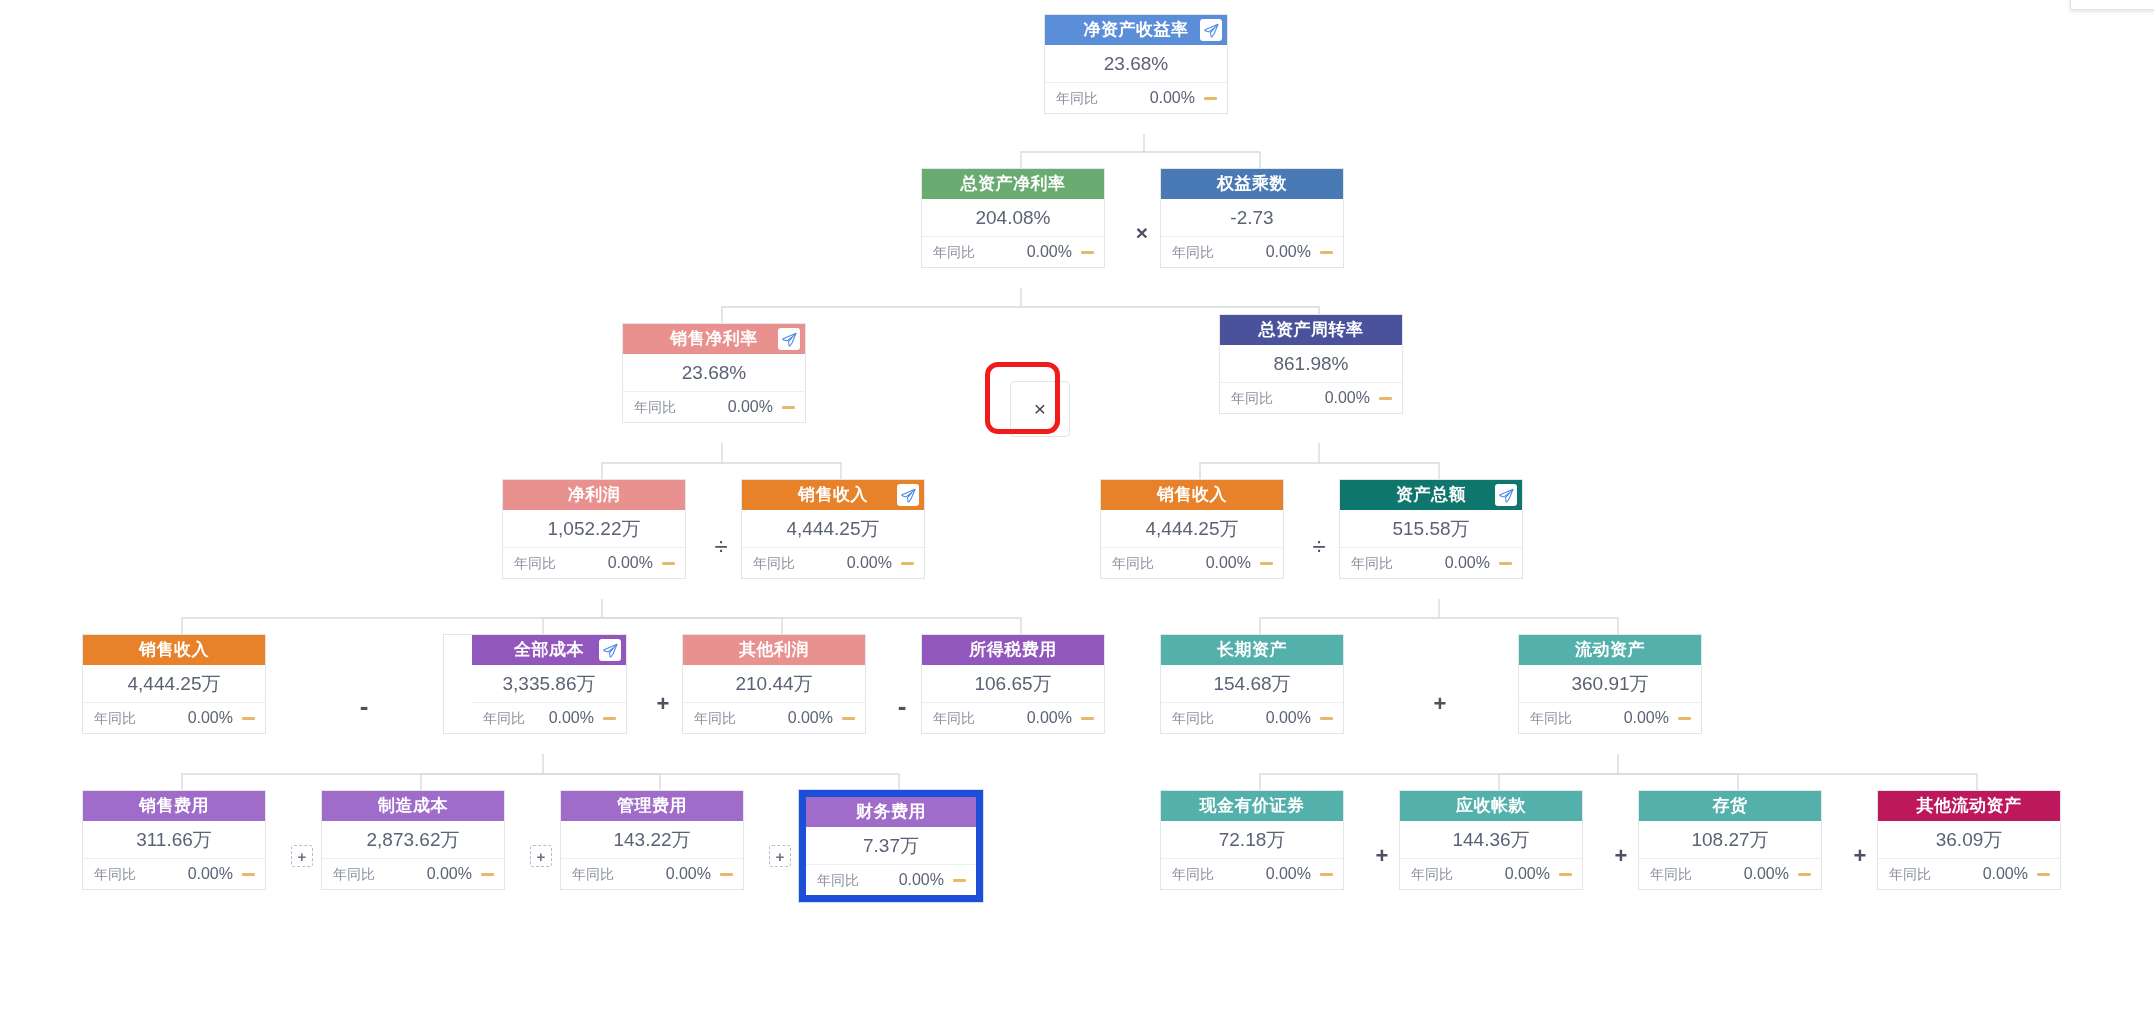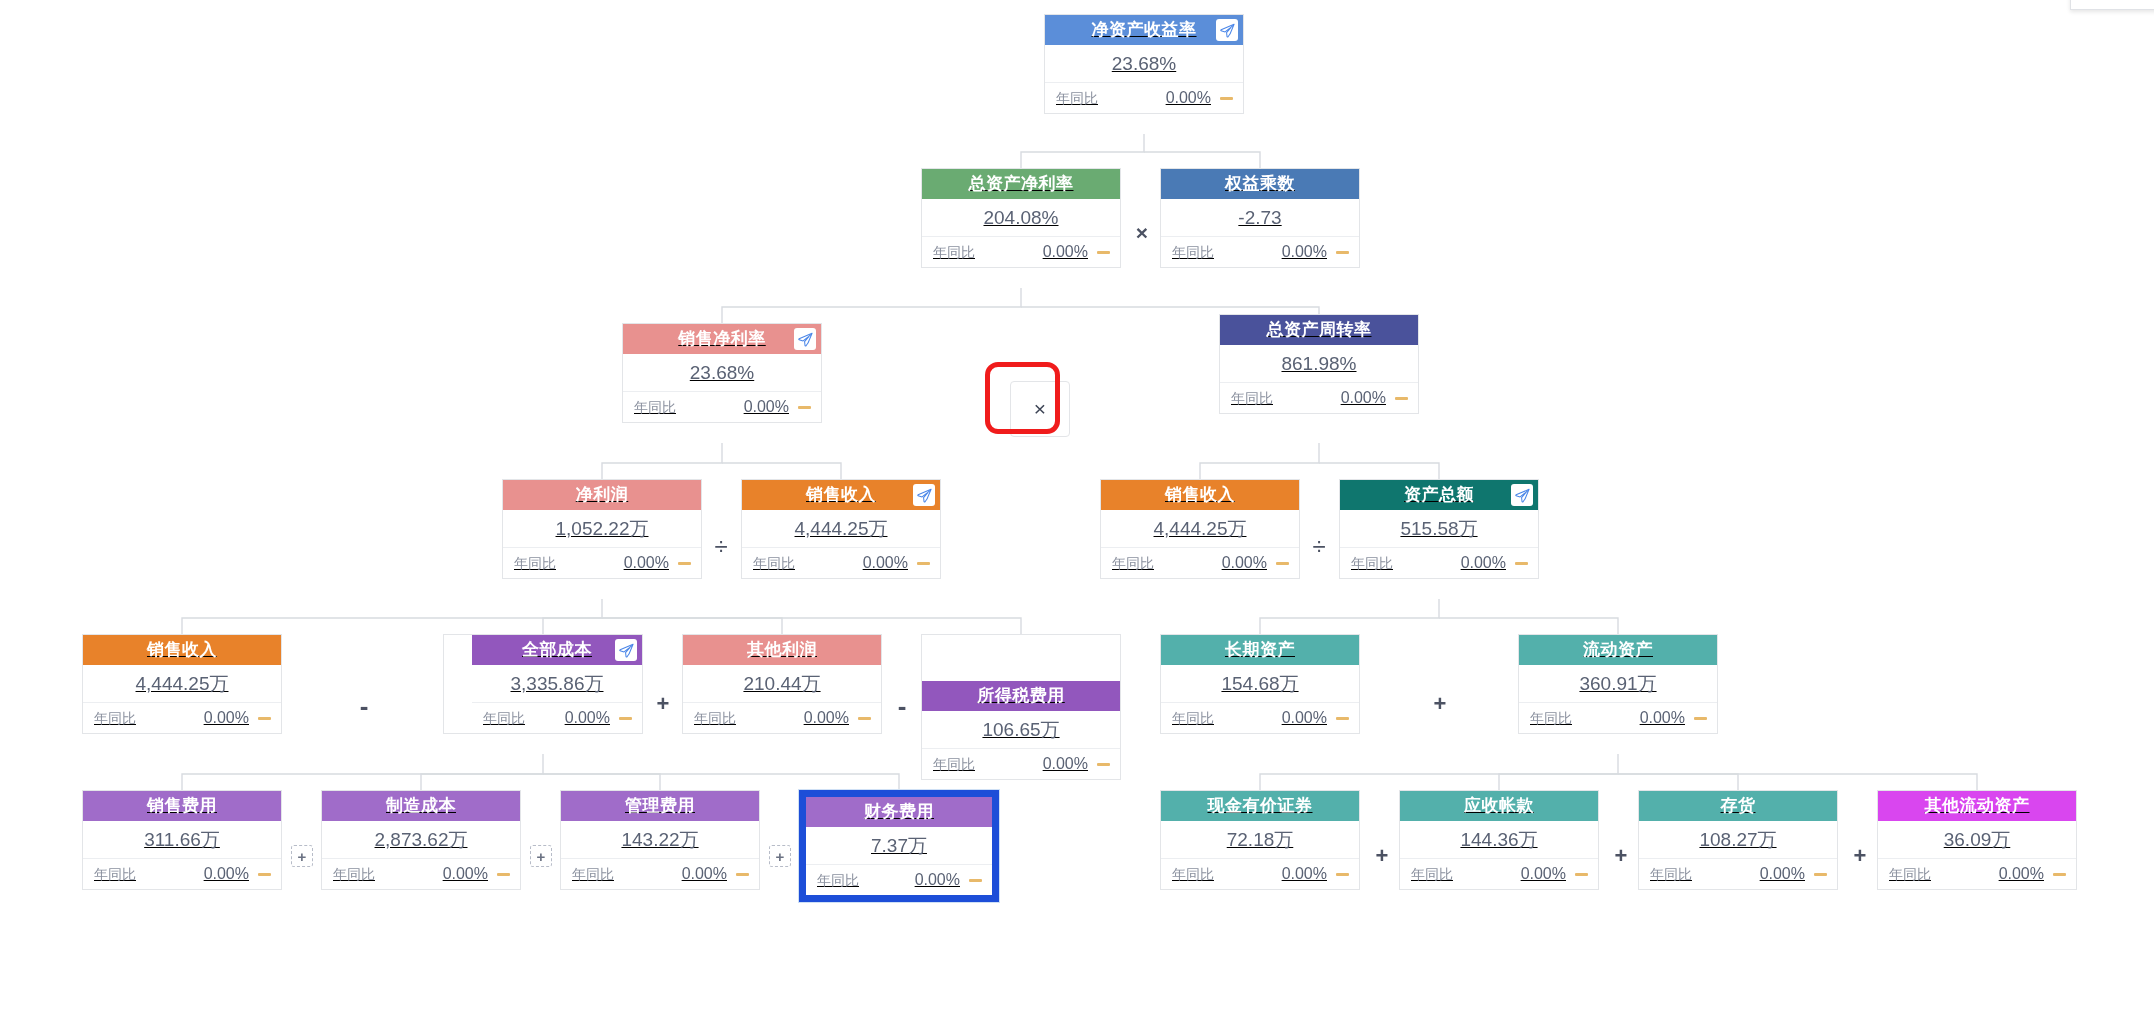--- a/index.html
+++ b/index.html
@@ -11,26 +11,25 @@
     position:relative;
   }
   #canvas{position:absolute;left:0;top:0;width:2154px;height:1030px;}
 
   
   #links{position:absolute;left:0;top:0;width:2154px;height:1030px;pointer-events:none;}
 
   
   .node{
     position:absolute;
-    width:200px;
+    width:184px;
     background:#ffffff;
     border:1px solid #e3e5e8;
     box-sizing:border-box;
     box-shadow:0 0 0 0 rgba(0,0,0,0);
-    text-decoration:underline;
   }
   .node.selected{border:7px solid #1d4ed8;box-shadow:0 0 0 1px #cfe0f5;}
   .node .hdr{
     position:relative;
     height:30px;
     line-height:30px;
     text-align:center;
     color:#ffffff;
     font-size:17px;
     font-weight:bold;
@@ -288,21 +287,21 @@
       <div class="node" style="left: 682px; top: 634px;">
         <div class="hdr" style="background: rgb(232, 145, 143);"><span>其他利润</span></div>
         <div class="val">210.44万</div>
         <div class="yoy">
           <span class="yoy-label">年同比</span>
           <span class="yoy-val">0.00%</span>
           <span class="flat-icon"></span>
         </div>
       </div>
       <div class="node" style="left: 921px; top: 634px;">
-        <div class="hdr" style="background: rgb(146, 87, 189); margin-top: 46px;"><span>所得税费用</span></div>
+        <div class="hdr" style="background: rgb(146, 87, 189);"><span>所得税费用</span></div>
         <div class="val">106.65万</div>
         <div class="yoy">
           <span class="yoy-label">年同比</span>
           <span class="yoy-val">0.00%</span>
           <span class="flat-icon"></span>
         </div>
       </div>
       <div class="node" style="left: 1160px; top: 634px;">
         <div class="hdr" style="background: rgb(83, 176, 171);"><span>长期资产</span></div>
         <div class="val">154.68万</div>
@@ -378,21 +377,21 @@
       <div class="node" style="left: 1638px; top: 790px;">
         <div class="hdr" style="background: rgb(83, 176, 171);"><span>存货</span></div>
         <div class="val">108.27万</div>
         <div class="yoy">
           <span class="yoy-label">年同比</span>
           <span class="yoy-val">0.00%</span>
           <span class="flat-icon"></span>
         </div>
       </div>
       <div class="node" style="left: 1877px; top: 790px;">
-        <div class="hdr" style="background: #d946ef;"><span>其他流动资产</span></div>
+        <div class="hdr" style="background: #be185d;"><span>其他流动资产</span></div>
         <div class="val">36.09万</div>
         <div class="yoy">
           <span class="yoy-label">年同比</span>
           <span class="yoy-val">0.00%</span>
           <span class="flat-icon"></span>
         </div>
       </div>
     </div>
   <div id="ops-layer">
       <div class="op times" style="left: 1131px; top: 222px; width: 22px;">×</div>

